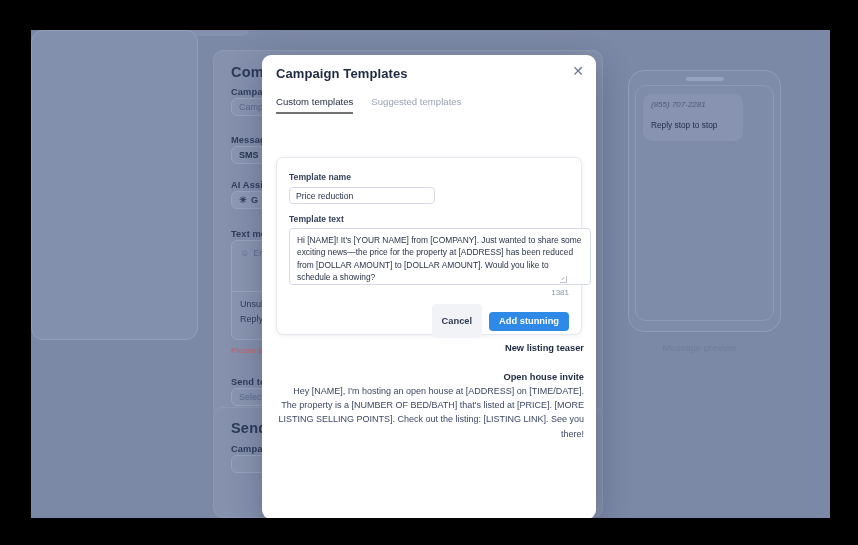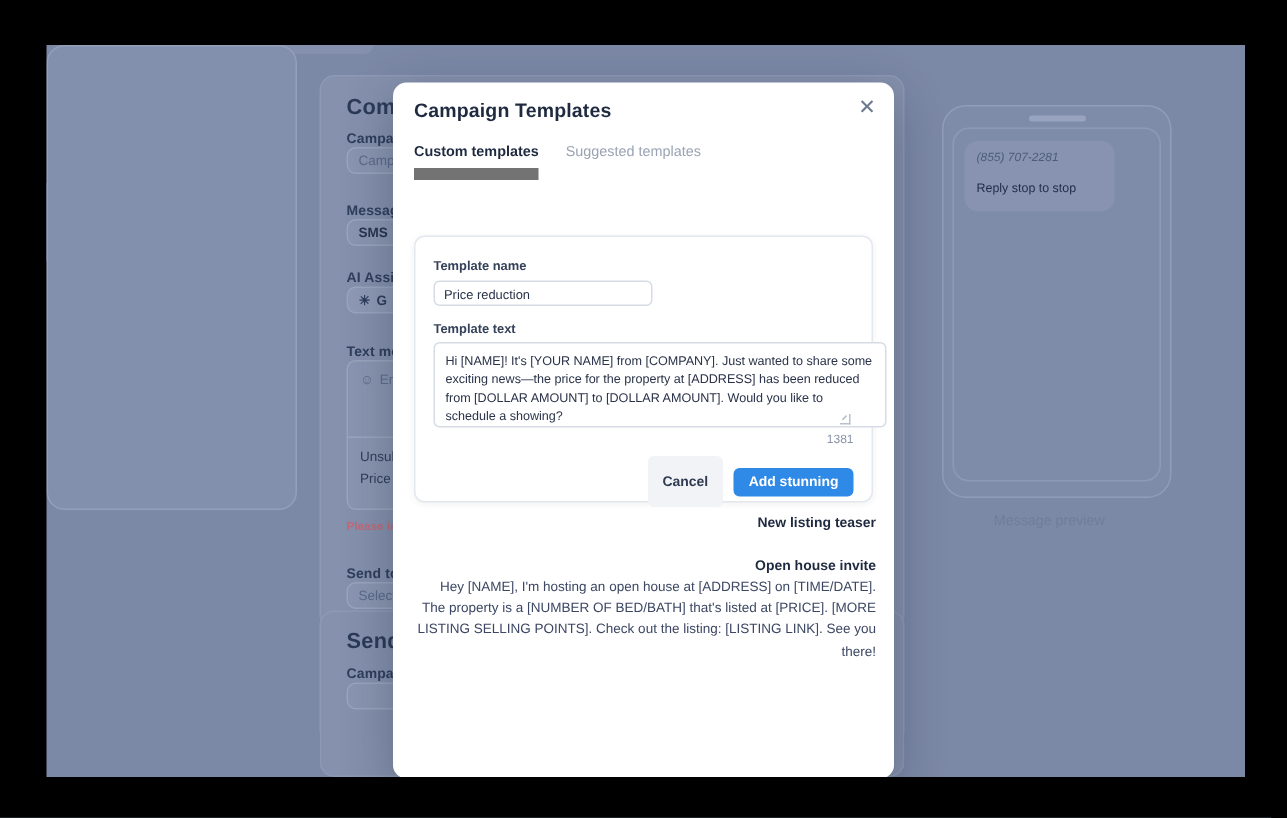--- a/index.html
+++ b/index.html
@@ -196,22 +196,22 @@
   }
   #tabs {
     position: absolute; left: 14px; top: 41px;
     display: flex; gap: 18px;
   }
   .tab {
     font-size: 9.6px; padding-bottom: 5px;
     color: #9aa3b4; cursor: pointer; white-space: nowrap;
   }
   .tab.active {
-    color: #1f2a40; font-weight: 700;
-    border-bottom: 8px solid #737373;
+    color: #1f2a40; font-weight: 400;
+    border-bottom: 2px solid #737373;
   }
 
   #editor {
     position: absolute;
     left: 14px; top: 102px; width: 306px; height: 178px;
     background: #fff;
     border: 1px solid #e3e7ee;
     border-radius: 7px;
     box-shadow: 0 1px 5px rgba(30,40,60,.07);
   }
@@ -312,21 +312,21 @@
     <div class="field-label" style="left:200px; top:199px;">Text me</div>
 
     <div class="msgbox" style="left:200px; top:210px; width:102px; height:100px;">
       <div class="ph">
         <span class="emoji-ico">☺</span>
         <span>En</span>
       </div>
       <div class="divider"></div>
       <div class="foot">
         <div>Unsub</div>
-        <div>Price</div>
+        <div>Reply</div>
       </div>
     </div>
 
     <div class="err" style="left:200px; top:316px;">Please in</div>
 
     <div class="field-label" style="left:200px; top:347px;">Send to</div>
     <div class="inp" style="left:200px; top:358px; width:80px; height:18px;">Select</div>
 
     <div class="card" id="send-card"></div>
     <div class="sect-title" style="left:200px; top:390px;">Send</div>

